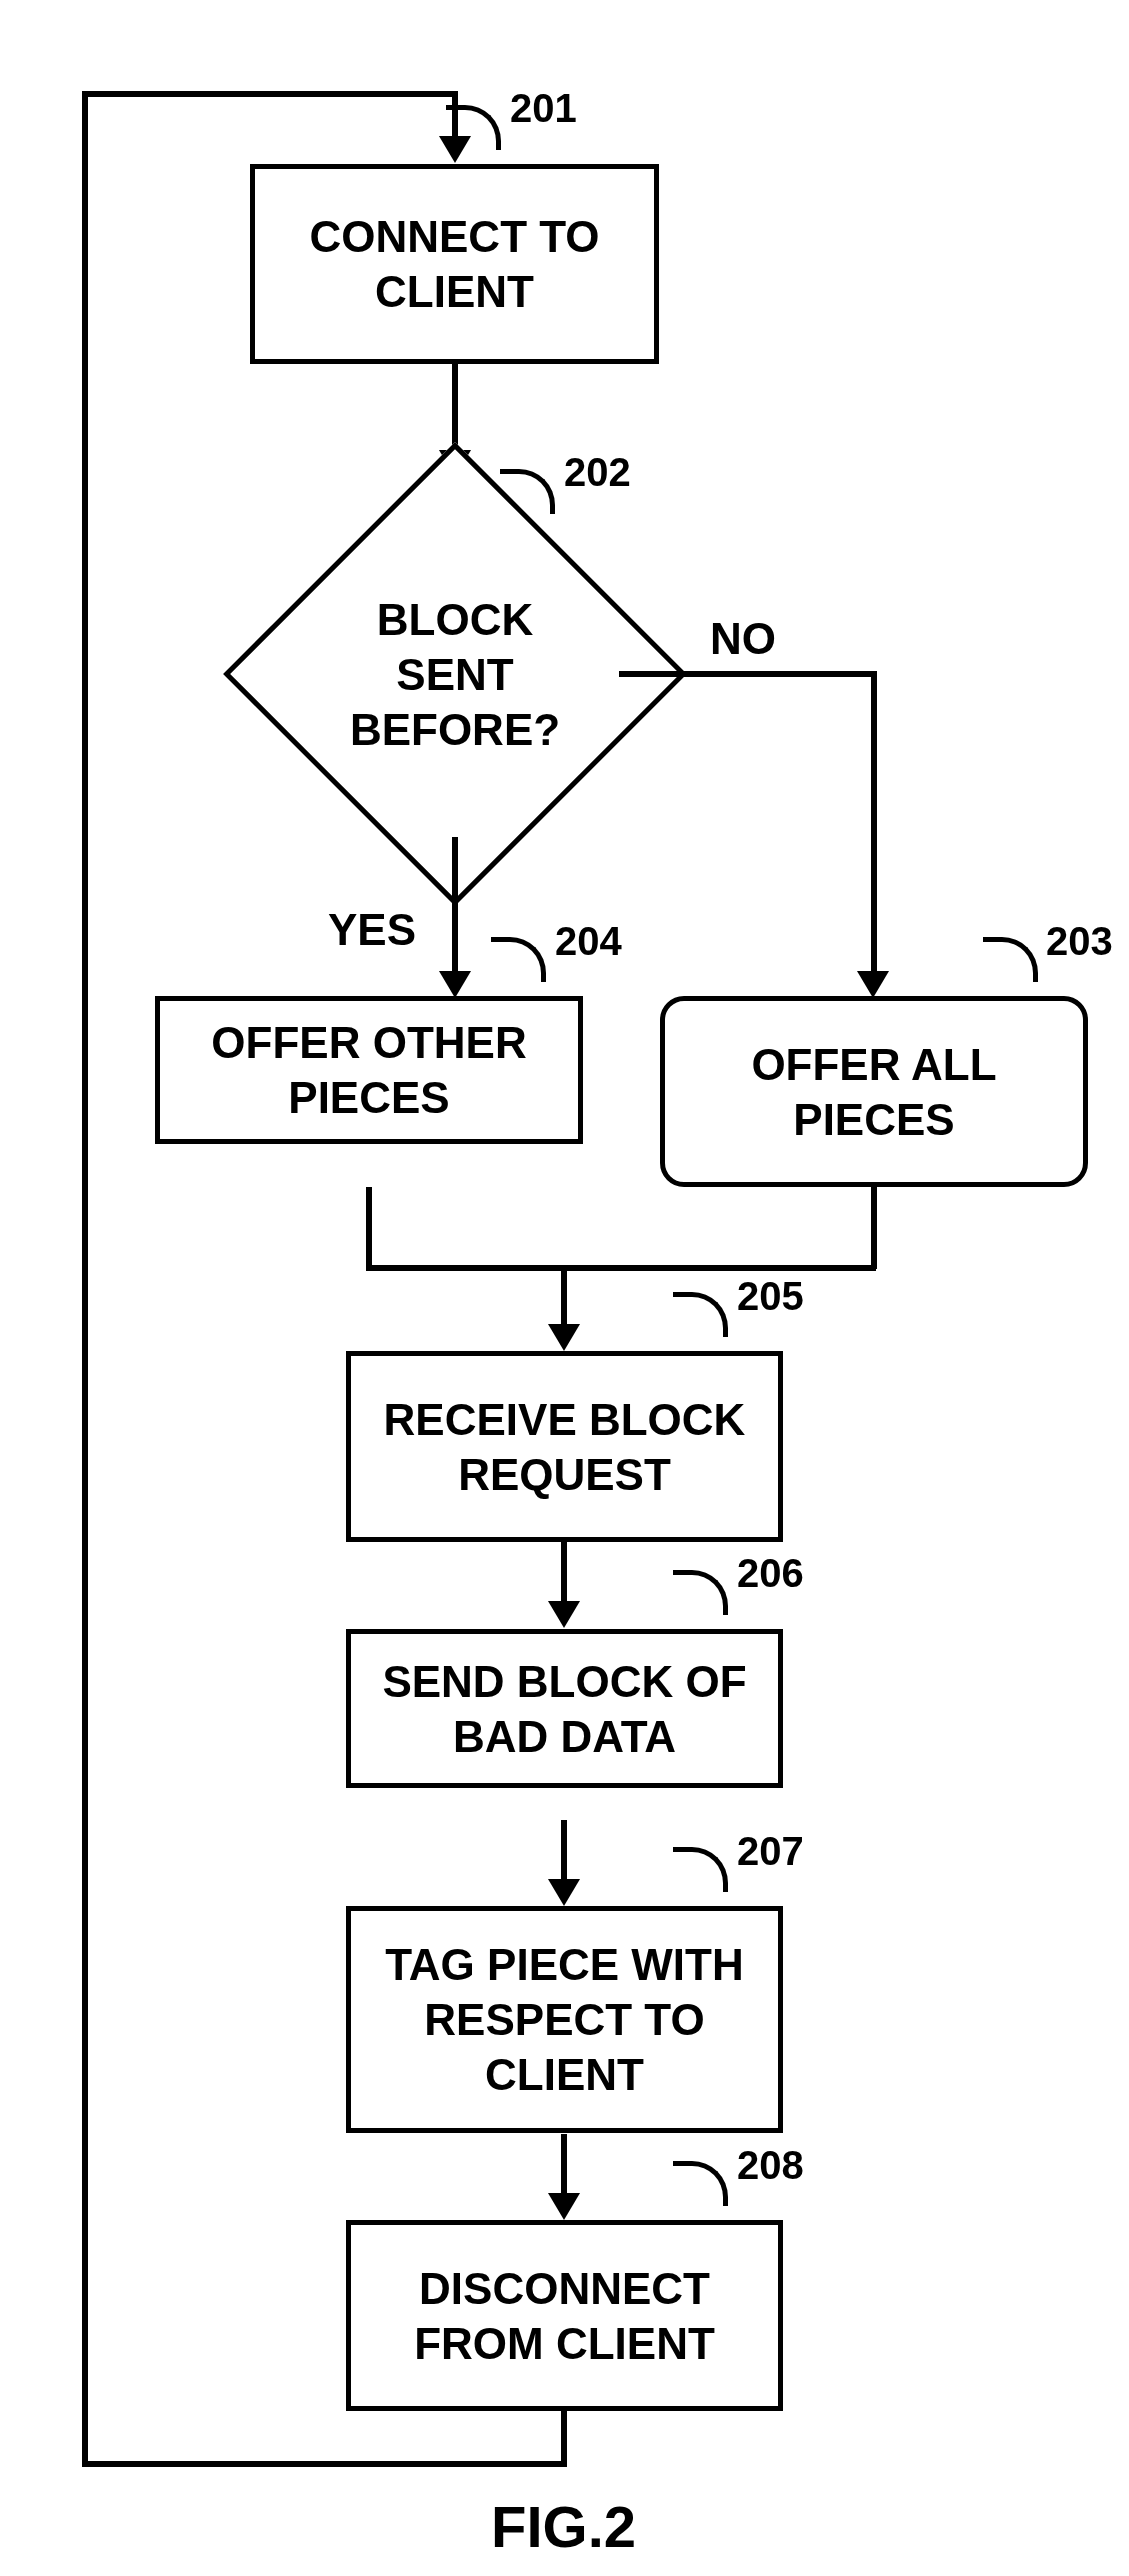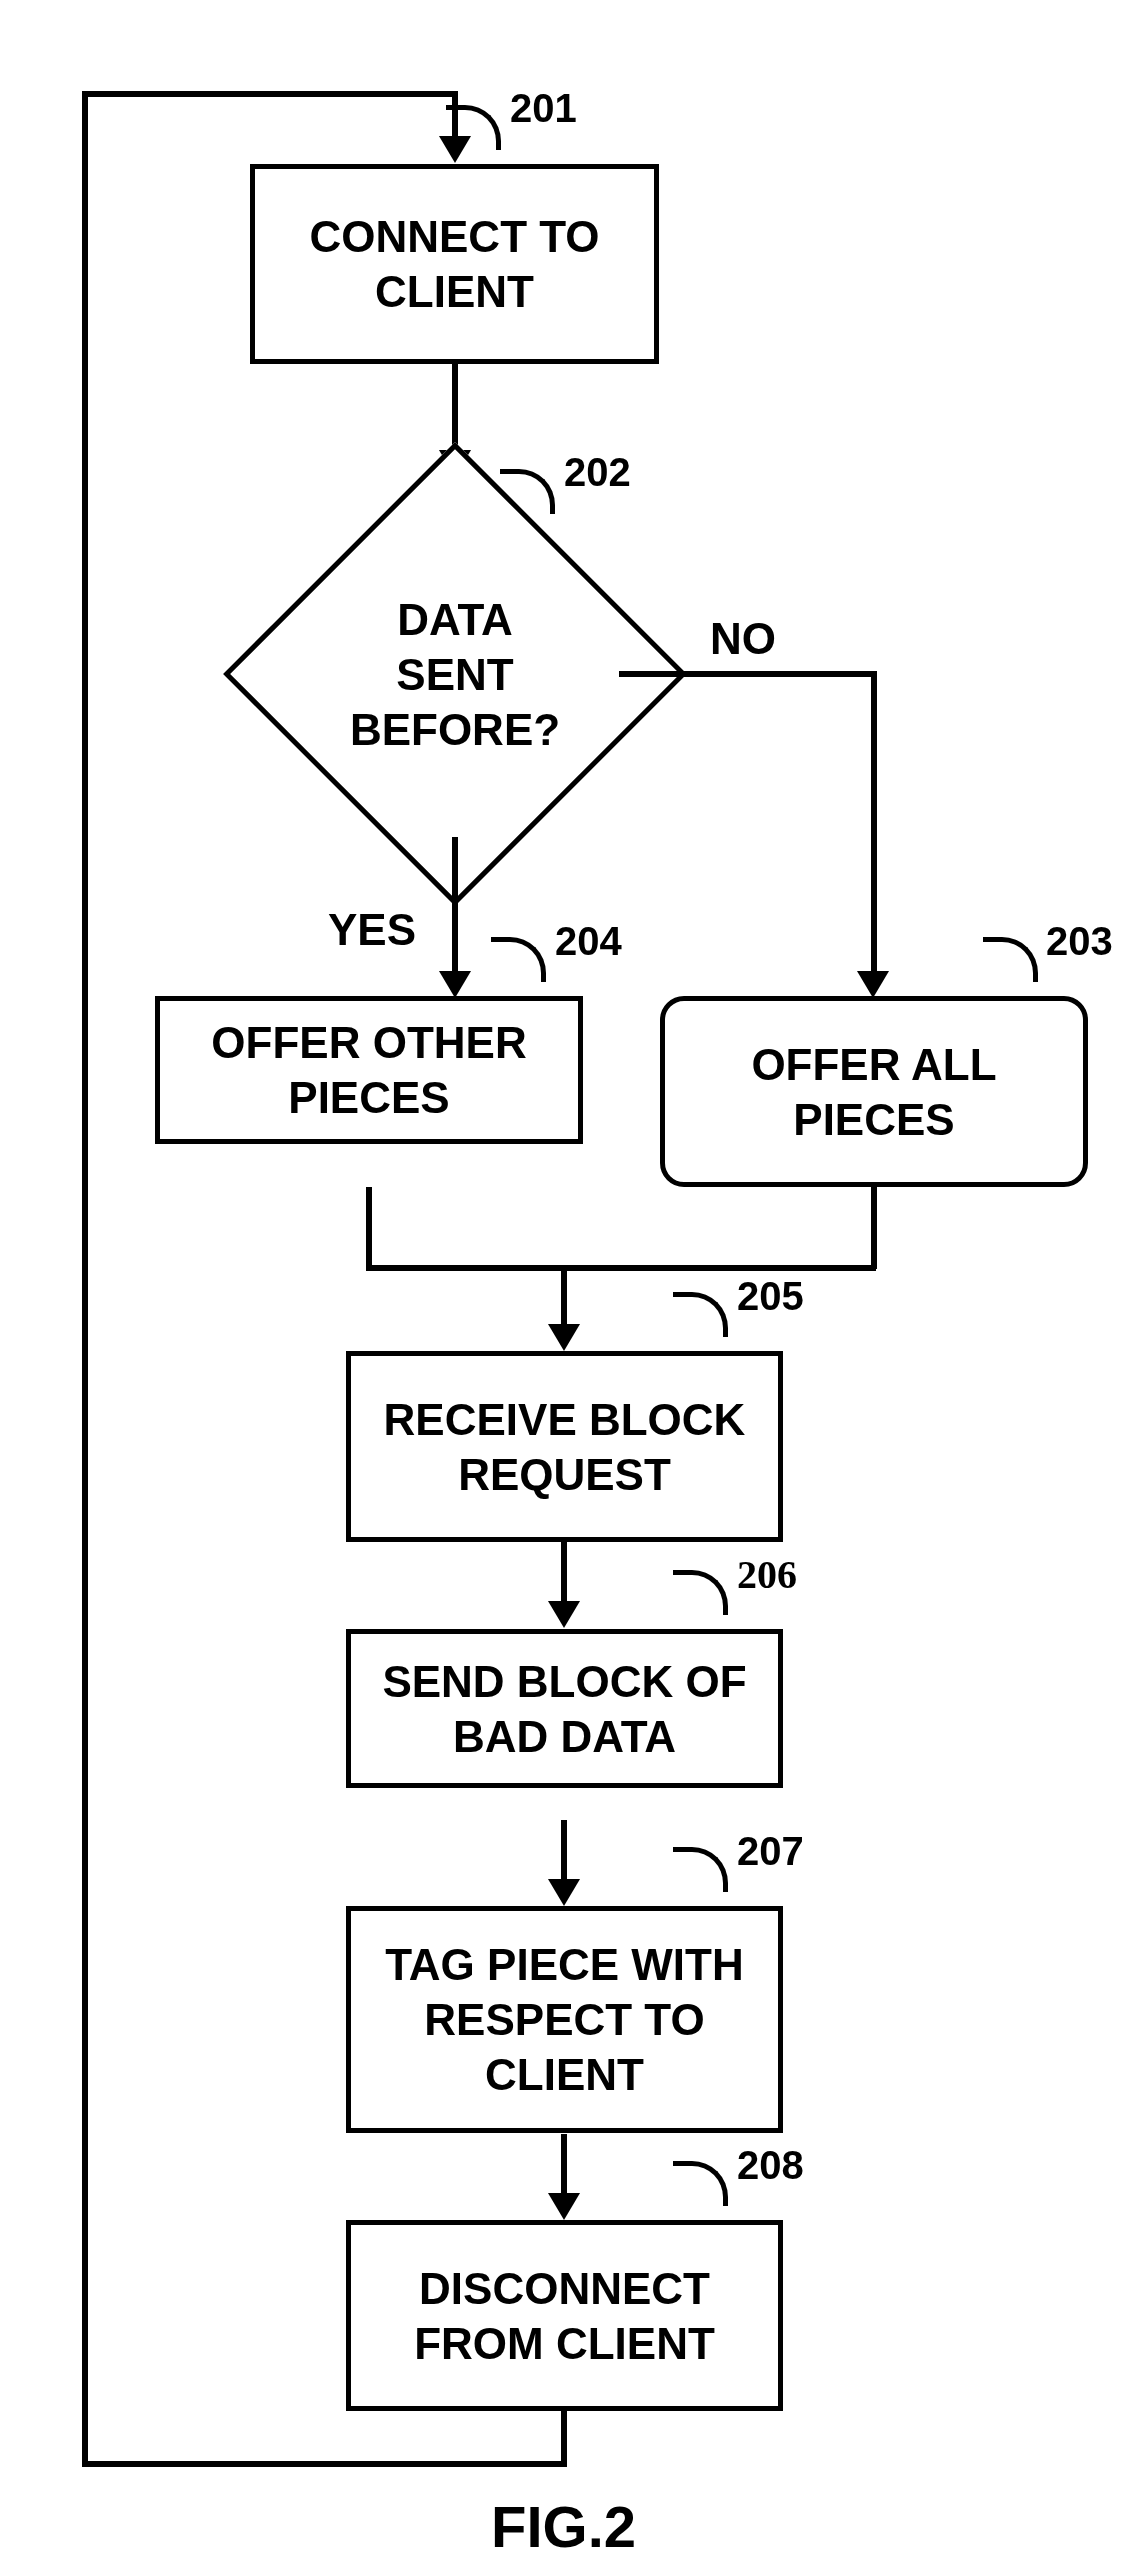--- a/index.html
+++ b/index.html
@@ -91,21 +91,21 @@
 </div>
 <div class="leader" style="left:446px; top:105px;"></div>
 <div class="ref" style="left:510px; top:86px;">201</div>
 
 <div class="vline" style="left:452px; top:364px; height:91px;"></div>
 <div class="arrow-down" style="left:439px; top:450px;"></div>
 
 <div class="diamond-wrap" style="left:291px; top:510px; width:328px; height:328px;">
   <div class="diamond"></div>
   <div class="diamond-text">
-    <span style="white-space:pre-line;">DATA
+    <span style="white-space:pre-line;">BLOCK
 SENT
 BEFORE?</span>
   </div>
 </div>
 <div class="leader" style="left:500px; top:469px;"></div>
 <div class="ref" style="left:564px; top:450px;">202</div>
 
 <div class="hline" style="left:619px; top:671px; width:255px;"></div>
 <div class="label" style="left:710px; top:614px;">NO</div>
 <div class="vline" style="left:871px; top:671px; height:305px;"></div>
@@ -143,21 +143,21 @@
 <div class="ref" style="left:737px; top:1274px;">205</div>
 
 <div class="vline" style="left:561px; top:1542px; height:64px;"></div>
 <div class="arrow-down" style="left:548px; top:1601px;"></div>
 
 <div class="box" style="left:346px; top:1629px; width:437px; height:159px;">
   <span style="white-space:pre-line;">SEND BLOCK OF
 BAD DATA</span>
 </div>
 <div class="leader" style="left:673px; top:1570px;"></div>
-<div class="ref" style="left:737px; top:1551px;font-family:Liberation Serif, serif;">206</div>
+<div class="ref" style="left:737px; top:1551px;">206</div>
 
 <div class="vline" style="left:561px; top:1820px; height:64px;"></div>
 <div class="arrow-down" style="left:548px; top:1879px;"></div>
 
 <div class="box" style="left:346px; top:1906px; width:437px; height:227px;">
   <span style="white-space:pre-line;">TAG PIECE WITH
 RESPECT TO
 CLIENT</span>
 </div>
 <div class="leader" style="left:673px; top:1847px;"></div>

